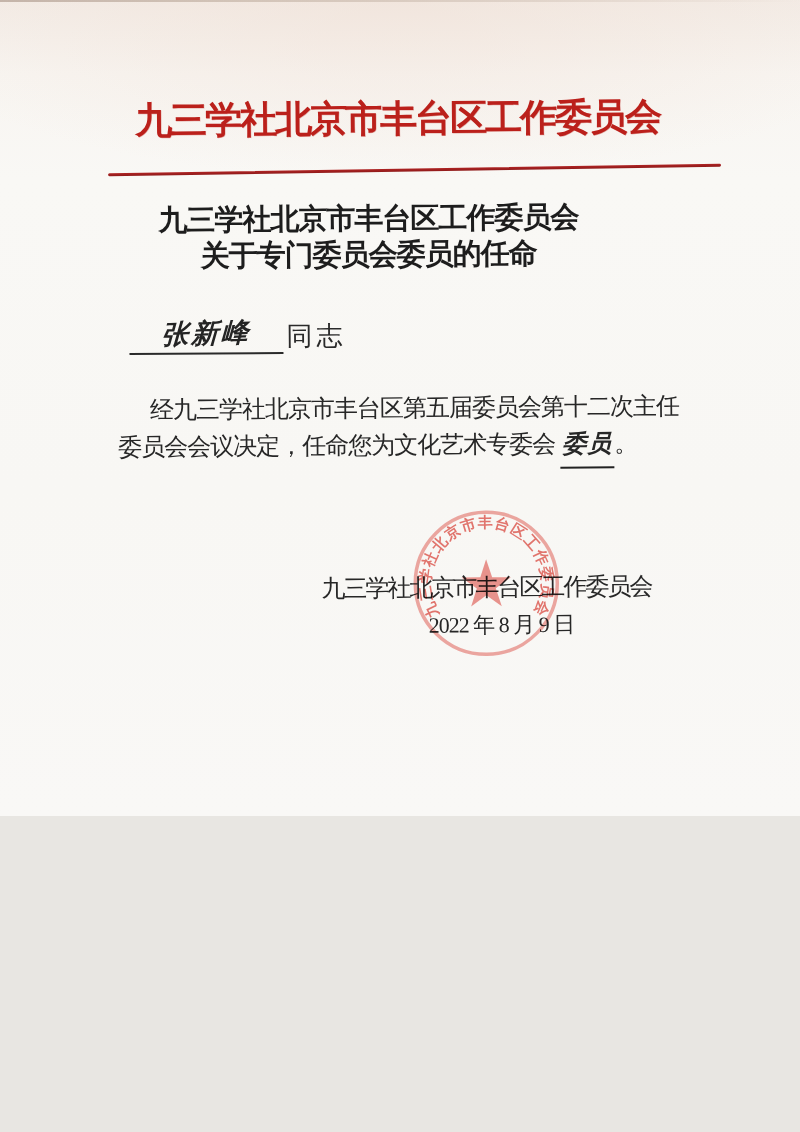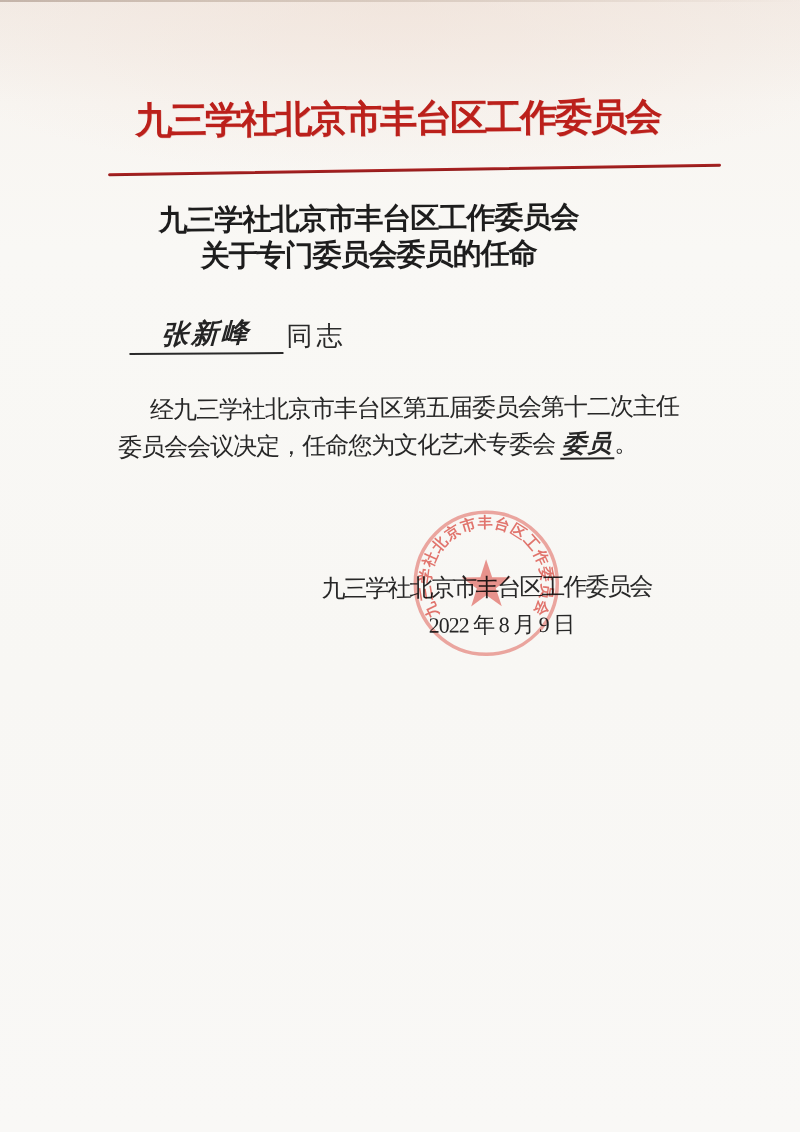--- a/index.html
+++ b/index.html
@@ -2,21 +2,21 @@
 <html><head>
 <meta charset="utf-8">
 <style>
   html,body{margin:0;padding:0;}
   body{
     width:800px;height:1132px;
     font-family:"Liberation Serif","DejaVu Serif",serif;
     background:#e8e6e2;
   }
   .page{
-    position:relative;width:800px;height:1132px;overflow:hidden;
+    position:relative;width:800px;height:816px;overflow:hidden;
     background:
       radial-gradient(ellipse 900px 300px at 50% 0%, rgba(240,224,214,.55) 0%, rgba(240,224,214,0) 60%),
       linear-gradient(180deg,#f3ece6 0%,#f8f5f1 9%,#f9f8f5 22%,#f8f7f4 60%,#f9f8f6 100%);
     color:#262626;
   }
   .scan-edge-top{
     position:absolute;left:0;top:0;width:100%;height:2px;
     background:linear-gradient(90deg,#b9a79b 0%,#cbbbae 30%,#d8cabf 60%,rgba(216,202,191,0) 100%);
     opacity:.8;
   }
@@ -63,21 +63,21 @@
     margin-left:3px;font-size:26px;letter-spacing:4px;color:#2a2a2a;
     padding-bottom:0px;
   }
   .body-line{
     position:absolute;margin:0;font-size:24px;letter-spacing:-1px;
     color:#272727;white-space:nowrap;
   }
   .line1{left:150px;top:392px;}
   .line2{left:118px;top:429px;}
   .emph{
-    font-weight:700;border-bottom:2px solid #222;padding:0 2px 1px 2px;
+    font-weight:700;border-bottom:2px solid #222;padding:0 2px 10px 2px;
     letter-spacing:1px;font-style:italic;
   }
   .signature{
     position:absolute;left:320px;top:572px;
     font-size:24px;letter-spacing:-2px;color:#272727;white-space:nowrap;
   }
   .date{
     position:absolute;left:427px;top:611px;
     font-size:22px;letter-spacing:-1px;color:#272727;white-space:nowrap;
   }

